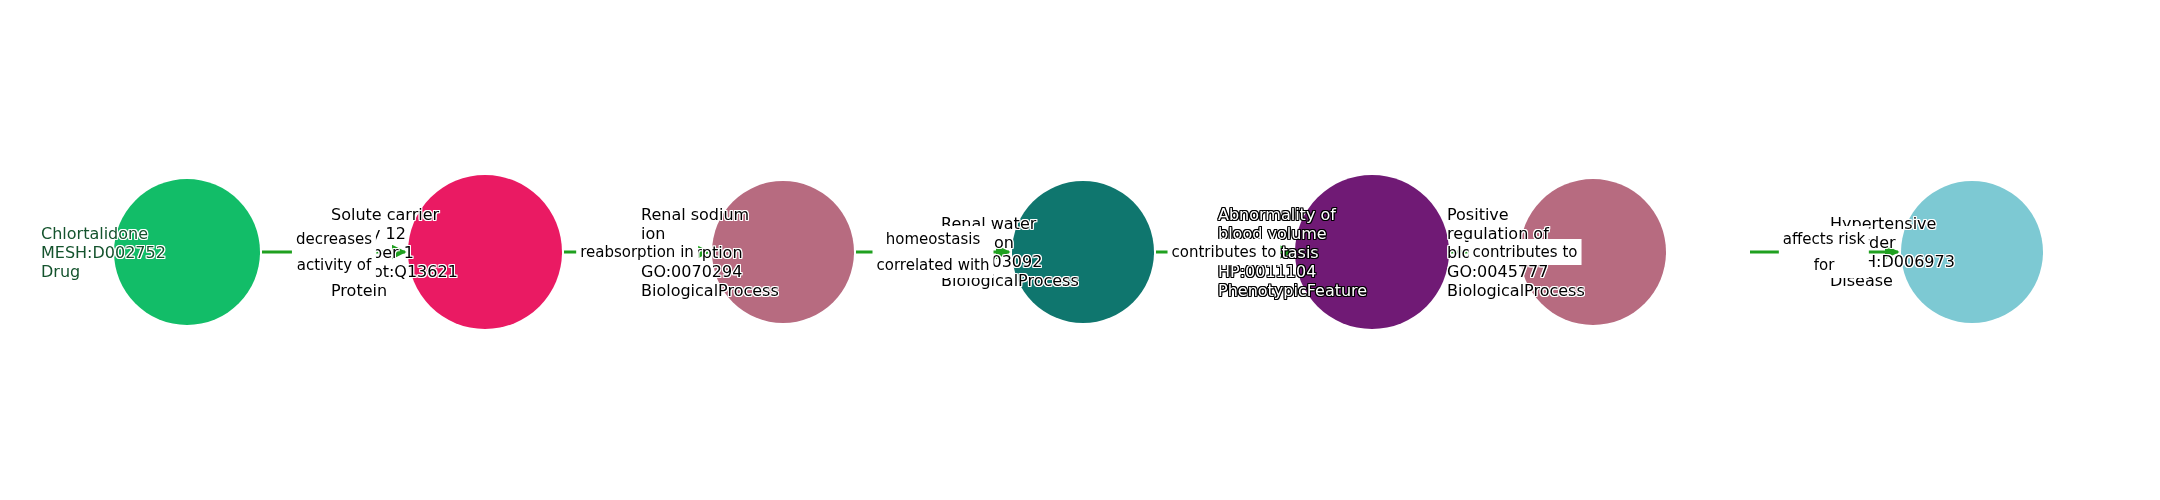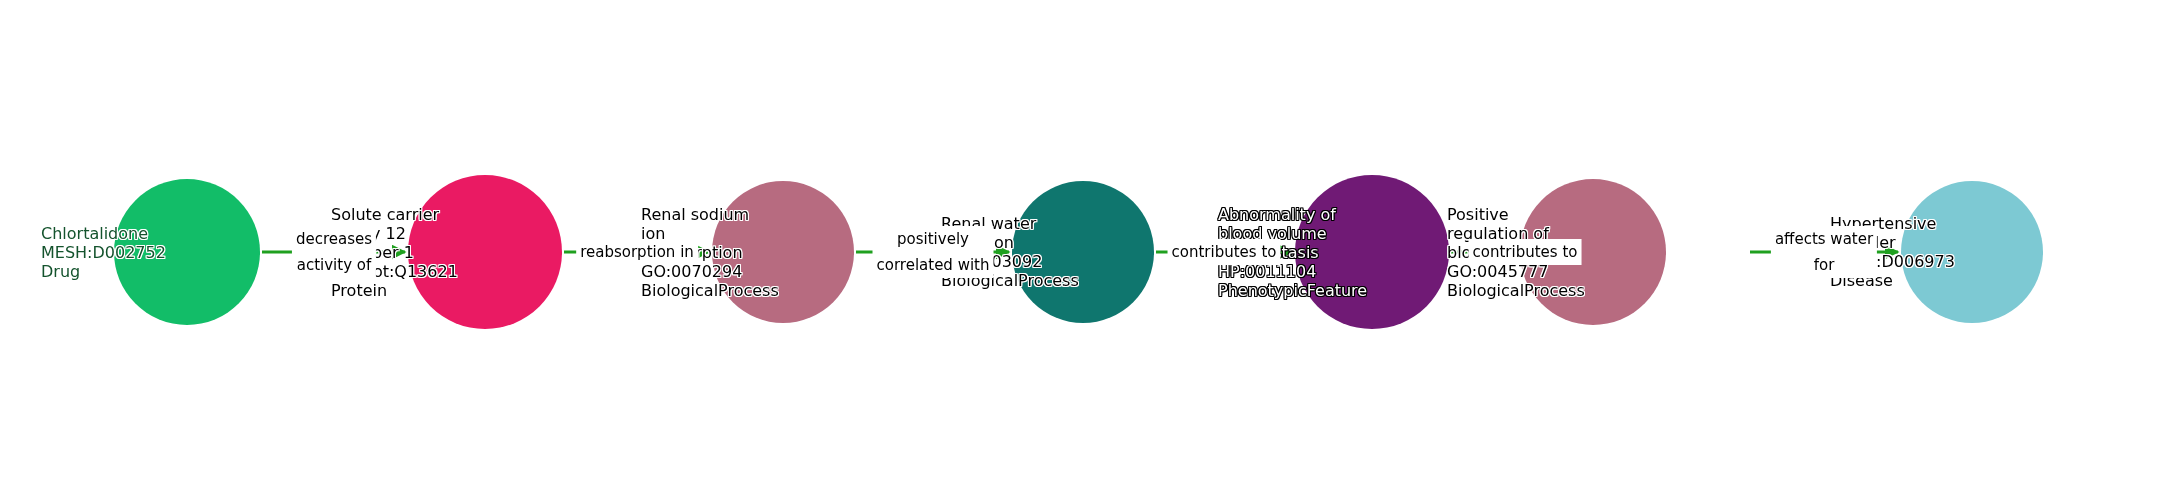--- a/index.html
+++ b/index.html
@@ -143,20 +143,20 @@
   <div class="node halo-light" style="left: 1901px; top: 181px; width: 142px; height: 142px; background: rgb(125, 201, 211); color: rgb(0, 0, 0);">
     <span class="node-label">Hypertensive
 disorder
 MESH:D006973
 Disease</span>
   </div>
 
   <div class="edge-label" style="left:334px;top:252px;">decreases
 activity of</div>
   <div class="edge-label" style="left:637px;top:252px;">reabsorption in</div>
-  <div class="edge-label" style="left:933px;top:252px;">positively
+  <div class="edge-label" style="left:933px;top:252px;">homeostasis
 correlated with</div>
   <div class="edge-label" style="left:1224px;top:252px;">contributes to</div>
   <div class="edge-label" style="left:1525px;top:252px;">contributes to</div>
-  <div class="edge-label" style="left:1824px;top:252px;">affects water
+  <div class="edge-label" style="left:1824px;top:252px;">affects risk
 for</div>
 
 </div>
 
 </body></html>

